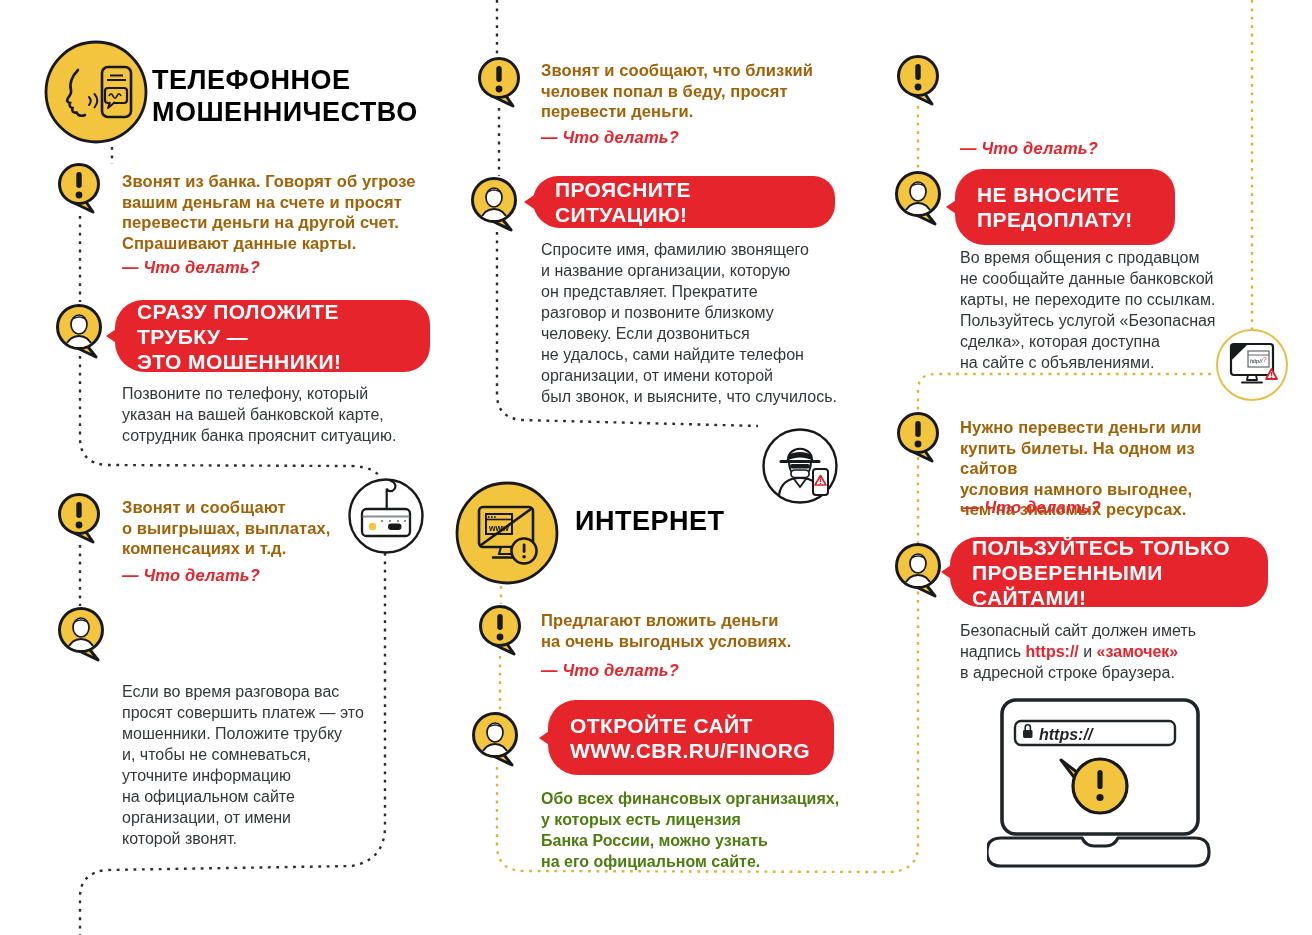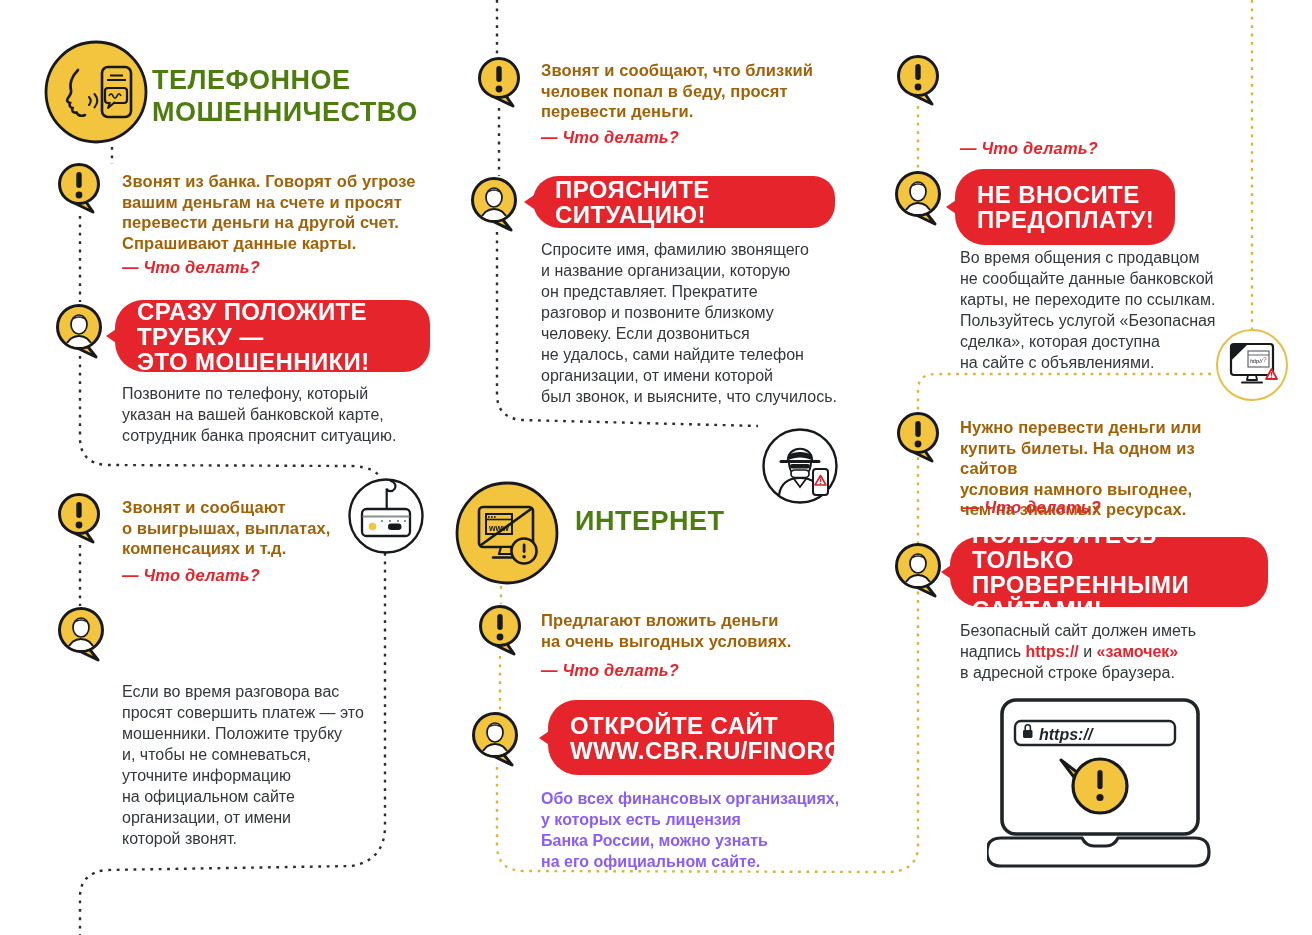--- a/index.html
+++ b/index.html
@@ -5,39 +5,39 @@
   html,body{margin:0;padding:0;background:#e9e9e9;}
   #canvas{
     position:relative;width:1312px;height:935px;background:#ffffff;
     font-family:"Liberation Sans",sans-serif;overflow:hidden;
     -webkit-font-smoothing:antialiased;
   }
   svg{display:block;}
   #connectors{position:absolute;left:0;top:0;z-index:1;}
   .icon{position:absolute;z-index:3;}
   .section-title{
-    position:absolute;z-index:2;font-weight:700;color:#4d7c0f;
+    position:absolute;z-index:2;font-weight:700;color:#000000;
     font-size:27px;line-height:32px;letter-spacing:.5px;white-space:pre-line;
   }
   .problem{
     position:absolute;z-index:2;font-weight:700;color:#a16207;
     font-size:16.5px;line-height:20.5px;white-space:pre-line;letter-spacing:.1px;
   }
   .cta{
     position:absolute;z-index:2;font-weight:700;font-style:italic;color:#E5242C;
     font-size:16.5px;letter-spacing:.2px;
   }
   .advice-text{
     position:absolute;z-index:2;font-weight:400;color:#33373B;
     font-size:16px;line-height:21px;white-space:pre-line;
   }
-  .advice-text.bold{font-weight:700;color:#8b5cf6;}
+  .advice-text.bold{font-weight:700;color:#4d7c0f;}
   .bubble{
     position:absolute;z-index:2;background:#E5242C;color:#ffffff;
-    font-weight:700;font-size:24px;line-height:25px;letter-spacing:.4px;
+    font-weight:700;font-size:21px;line-height:25px;letter-spacing:.4px;
     border-radius:28px 24px 26px 30px;display:flex;align-items:center;
     padding:0 22px;white-space:pre-line;box-sizing:border-box;
   }
   .bubble::before{
     content:"";position:absolute;left:-9px;top:50%;margin-top:-9px;
     border-top:9px solid transparent;border-bottom:9px solid transparent;
     border-right:13px solid #E5242C;
   }
   .red-bold{color:#E5242C;font-weight:700;}
 </style>

